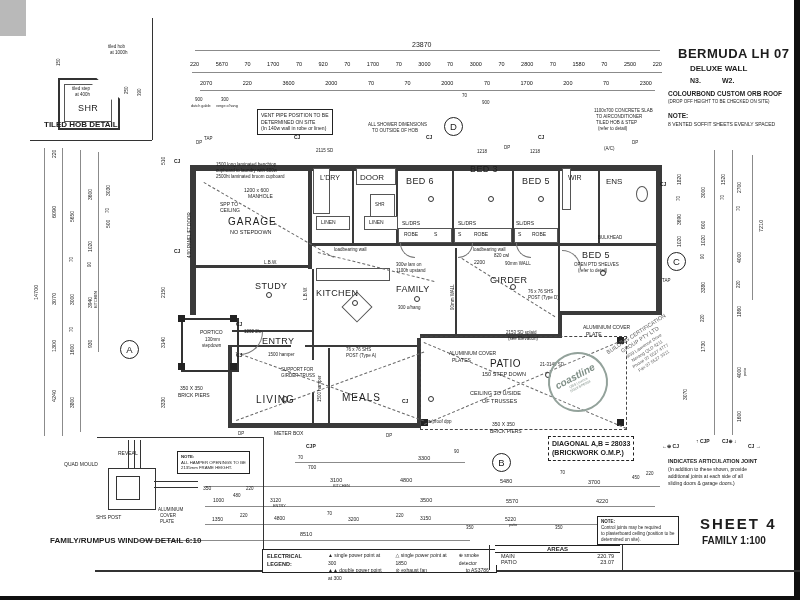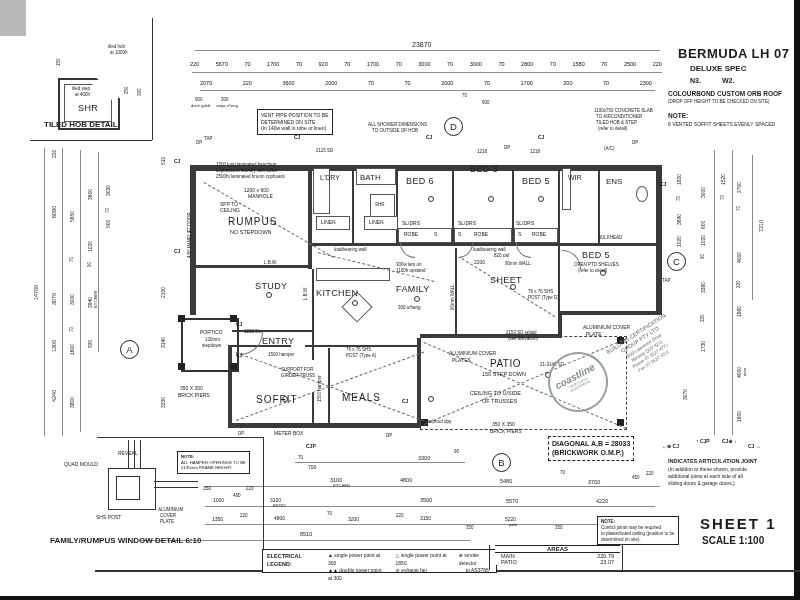--- a/index.html
+++ b/index.html
@@ -43,21 +43,21 @@
 </head>
 <body>
 
 <div id="sheet">
 
   <div class="edge" style="right:0;top:0;width:6px;height:600px"></div>
   <div class="edge" style="left:0;top:596px;width:800px;height:4px"></div>
   <div class="smudge" style="left:0;top:0;width:26px;height:36px"></div>
 
   <div class="t t10 bold" style="left:678px;top:46px;font-size:13px">BERMUDA LH 07</div>
-  <div class="t t8 bold" style="left:690px;top:64px">DELUXE SPEC</div>
+  <div class="t t8 bold" style="left:690px;top:64px">DELUXE WALL</div>
   <div class="t t7 bold" style="left:690px;top:77px">N3.</div>
   <div class="t t7 bold" style="left:722px;top:77px">W2.</div>
   <div class="t bold" style="left:668px;top:90px;font-size:6.5px">COLOURBOND CUSTOM ORB ROOF</div>
   <div class="t t45" style="left:668px;top:99px">(DROP OFF HEIGHT TO BE CHECKED ON SITE)</div>
   <div class="t bold" style="left:668px;top:112px;font-size:6.5px">NOTE:</div>
   <div class="t t5" style="left:668px;top:121px">8 VENTED SOFFIT SHEETS EVENLY SPACED</div>
 
   <div class="lnd" style="left:152px;top:18px;width:1px;height:122px"></div>
   <div class="lnd" style="left:30px;top:140px;width:122px;height:1px"></div>
   <div style="position:absolute;left:58px;top:78px;width:58px;height:48px;border:2px solid #333;
@@ -251,41 +251,41 @@
   <div class="dot" style="left:414px;top:296px"></div>
   <div class="dot" style="left:510px;top:284px"></div>
   <div class="dot" style="left:282px;top:396px"></div>
   <div class="dot" style="left:428px;top:396px"></div>
   <div class="dot" style="left:428px;top:196px"></div>
   <div class="dot" style="left:488px;top:196px"></div>
   <div class="dot" style="left:538px;top:196px"></div>
   <div class="dot" style="left:600px;top:270px"></div>
   <div class="dot" style="left:545px;top:372px"></div>
 
-  <div class="t t10" style="left:228px;top:216px;letter-spacing:1px">RUMPUS</div>
+  <div class="t t10" style="left:228px;top:216px;letter-spacing:1px">GARAGE</div>
   <div class="t t55" style="left:230px;top:229px">NO STEPDOWN</div>
   <div class="t t7" style="left:320px;top:174px">L'DRY</div>
-  <div class="t t8" style="left:360px;top:173px">BATH</div>
+  <div class="t t8" style="left:360px;top:173px">DOOR</div>
   <div class="t t9" style="left:406px;top:176px">BED 6</div>
   <div class="t t9" style="left:470px;top:164px">BED 3</div>
   <div class="t t9" style="left:522px;top:176px">BED 5</div>
   <div class="t t7" style="left:568px;top:174px">WIR</div>
   <div class="t t8" style="left:606px;top:177px">ENS</div>
   <div class="t t9" style="left:582px;top:250px">BED 5</div>
   <div class="t t45" style="left:574px;top:262px">OPEN PTD SHELVES</div>
   <div class="t t45" style="left:578px;top:268px">(refer to detail)</div>
   <div class="t t9" style="left:255px;top:281px">STUDY</div>
   <div class="t t9" style="left:316px;top:288px">KITCHEN</div>
   <div class="t t9" style="left:396px;top:284px">FAMILY</div>
-  <div class="t t9" style="left:490px;top:275px">SHEET</div>
+  <div class="t t9" style="left:490px;top:275px">GIRDER</div>
   <div class="t t9" style="left:262px;top:336px">ENTRY</div>
   <div class="t t5" style="left:200px;top:329px">PORTICO</div>
   <div class="t t45" style="left:205px;top:337px">130mm</div>
   <div class="t t45" style="left:202px;top:343px">stepdown</div>
-  <div class="t t10" style="left:256px;top:394px;letter-spacing:1px">SOFFIT</div>
+  <div class="t t10" style="left:256px;top:394px;letter-spacing:1px">LIVING</div>
   <div class="t t10" style="left:342px;top:392px;letter-spacing:1px">MEALS</div>
   <div class="t t10" style="left:490px;top:358px">PATIO</div>
   <div class="t t55" style="left:482px;top:371px">150 STEP DOWN</div>
   <div class="t t55" style="left:470px;top:390px">CEILING TO U/SIDE</div>
   <div class="t t55" style="left:482px;top:398px">OF TRUSSES</div>
   <div class="t t5" style="left:321px;top:219px">LINEN</div>
   <div class="t t5" style="left:369px;top:219px">LINEN</div>
   <div class="t t45" style="left:375px;top:202px">SHR</div>
 
   <div class="t t5" style="left:402px;top:220px">SL/DRS</div>
@@ -426,22 +426,22 @@
   <div class="t t55 bold" style="left:668px;top:458px">INDICATES ARTICULATION JOINT</div>
   <div class="t t5" style="left:668px;top:466px">(In addition to these shown, provide</div>
   <div class="t t5" style="left:668px;top:473px">additional joints at each side of all</div>
   <div class="t t5" style="left:668px;top:480px">sliding doors &amp; garage doors.)</div>
   <div class="box" style="left:597px;top:516px;font-size:4.5px">
     <div class="bold">NOTE:</div>
     <div>Control joints may be required</div>
     <div>to plasterboard ceiling (position to be</div>
     <div>determined on site).</div>
   </div>
-  <div class="t bold" style="left:700px;top:515px;font-size:15px;letter-spacing:2px">SHEET 1</div>
-  <div class="t bold" style="left:702px;top:535px;font-size:10px">SCALE 1:100</div>
+  <div class="t bold" style="left:700px;top:515px;font-size:15px;letter-spacing:2px">SHEET 4</div>
+  <div class="t bold" style="left:702px;top:535px;font-size:10px">FAMILY 1:100</div>
 
   <div class="stamp" style="left:595px;top:328px;width:100px">
     <div>BUILDING CERTIFICATION</div>
     <div>GROUP PTY LTD</div>
     <div style="font-size:4.5px">9/39 Lawrence Drive</div>
     <div style="font-size:4.5px">Nerang QLD 4211</div>
     <div style="font-size:4.5px">Phone 07 5527 4777</div>
     <div style="font-size:4.5px">Fax 07 5527 3311</div>
   </div>
   <div class="cstamp" style="left:548px;top:352px">

